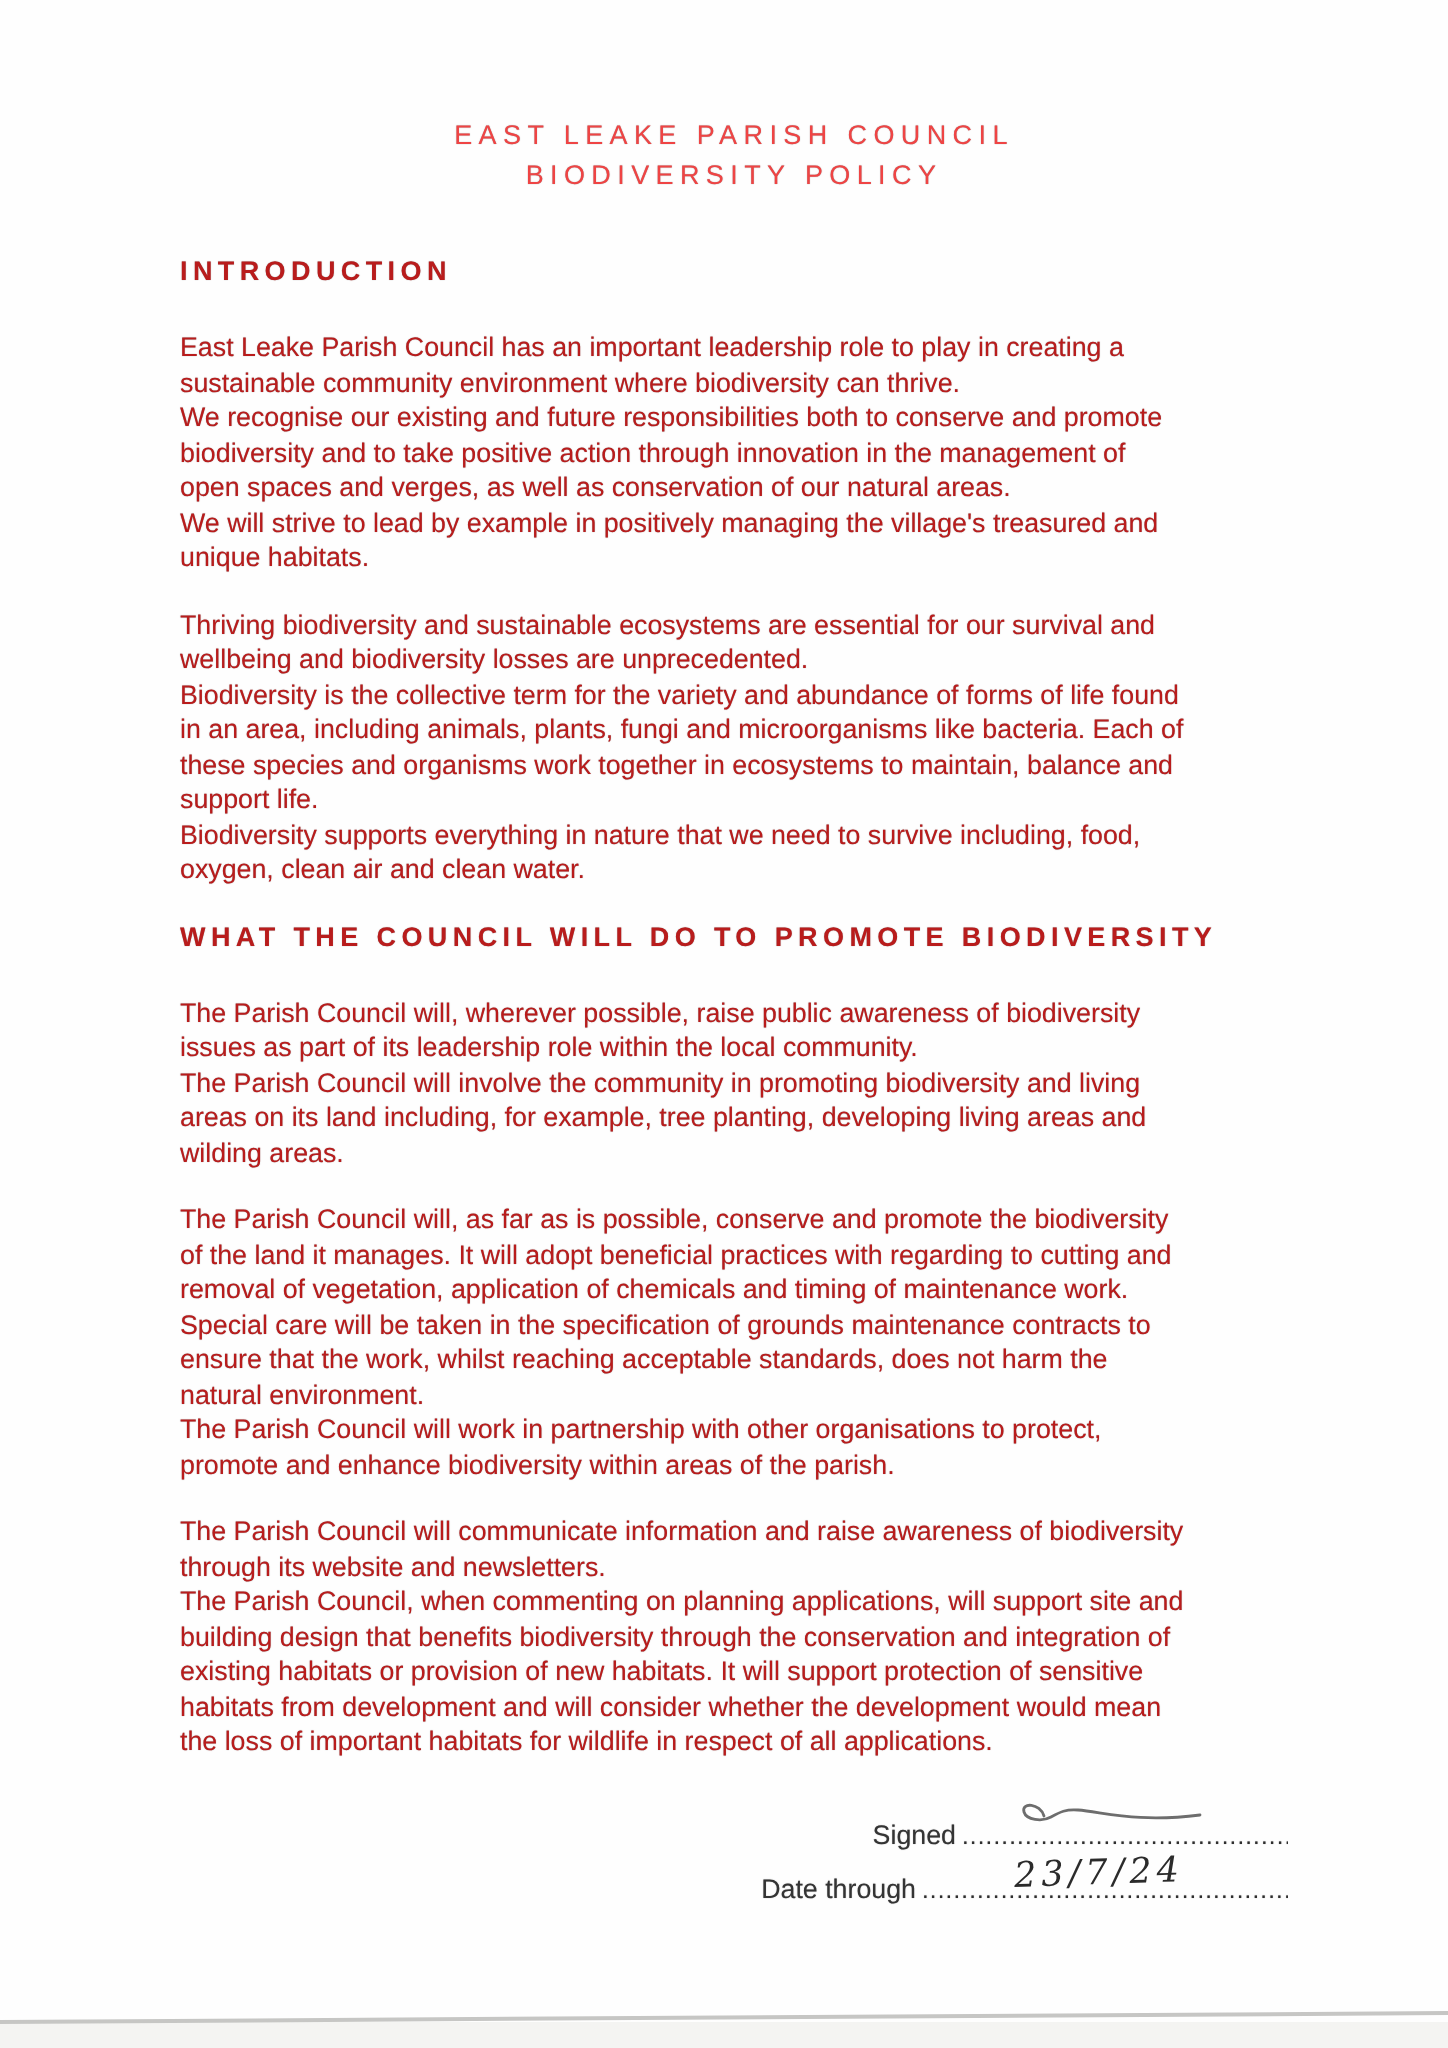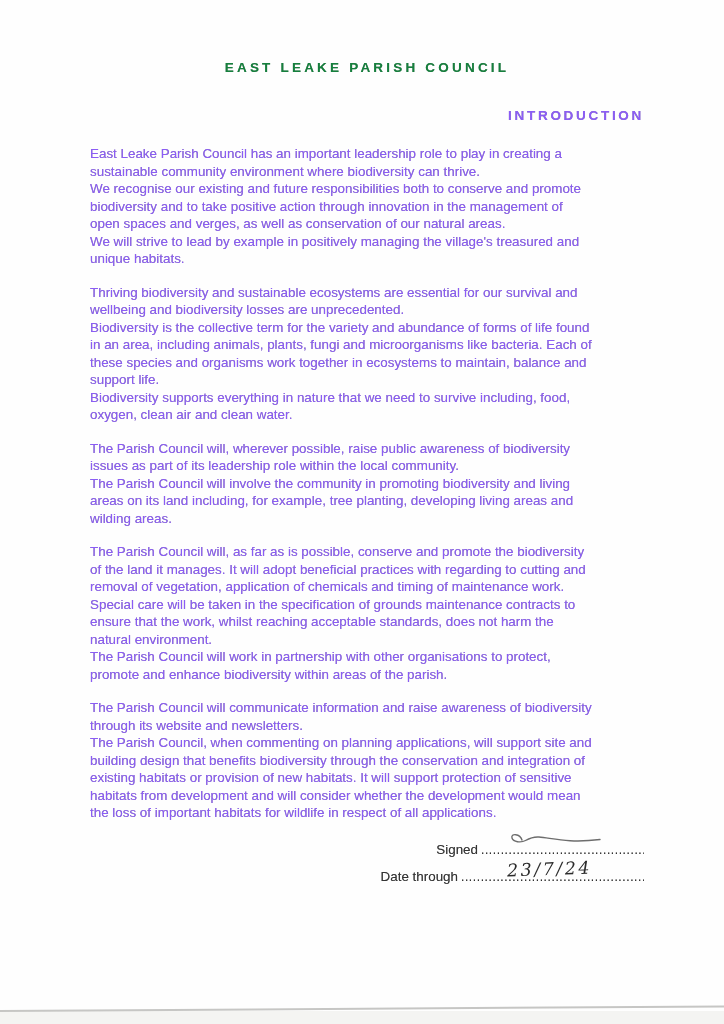--- a/index.html
+++ b/index.html
@@ -11,45 +11,44 @@
     position: relative;
     overflow: hidden;
   }
   .page {
     position: relative;
     padding: 58px 80px 0 90px;
     text-shadow: 0 0 0.5px rgba(70,70,70,0.55);
   }
   .doc-title {
     text-align: center;
-    font-weight: bold;
+    font-weight: normal;
     font-size: 13.5px;
     line-height: 20px;
     letter-spacing: 3.2px;
-    color: #15803d;
+    color: #ef4444;
   }
   .section-heading {
     font-size: 13.5px;
     font-weight: bold;
     letter-spacing: 2.7px;
-    color: #8b5cf6;
+    color: #b91c1c;
     line-height: 15px;
     margin: 17px 0 22px 0;
-    text-align: right;
   }
   .para {
     white-space: pre-line;
     font-size: 13.4px;
     line-height: 17.5px;
     margin: 0 0 16px 0;
-    color: #8b5cf6;
+    color: #b91c1c;
   }
   .signature {
     position: relative;
-    margin-top: 20px;
+    margin-top: 30px;
   }
   .sig-row {
     display: flex;
     justify-content: flex-end;
     align-items: baseline;
     font-size: 13.4px;
     color: #343434;
   }
   .sig-row.signed { margin-bottom: 12px; }
   .sig-label { margin-right: 3px; white-space: nowrap; }
@@ -96,20 +95,21 @@
     background: #f4f4f2;
   }
 </style>
 </head>
 <body>
 
 <div class="page">
 
   <div class="doc-title">
     <div>EAST LEAKE PARISH COUNCIL</div>
+    <div>BIODIVERSITY POLICY</div>
   </div>
 
   <div>
     <div class="section-heading" style="margin-top:30px;">INTRODUCTION</div>
     <p class="para">East Leake Parish Council has an important leadership role to play in creating a
 sustainable community environment where biodiversity can thrive.
 We recognise our existing and future responsibilities both to conserve and promote
 biodiversity and to take positive action through innovation in the management of
 open spaces and verges, as well as conservation of our natural areas.
 We will strive to lead by example in positively managing the village's treasured and
@@ -121,20 +121,21 @@
 wellbeing and biodiversity losses are unprecedented.
 Biodiversity is the collective term for the variety and abundance of forms of life found
 in an area, including animals, plants, fungi and microorganisms like bacteria. Each of
 these species and organisms work together in ecosystems to maintain, balance and
 support life.
 Biodiversity supports everything in nature that we need to survive including, food,
 oxygen, clean air and clean water.</p>
   </div>
 
   <div>
+    <div class="section-heading">WHAT THE COUNCIL WILL DO TO PROMOTE BIODIVERSITY</div>
     <p class="para">The Parish Council will, wherever possible, raise public awareness of biodiversity
 issues as part of its leadership role within the local community.
 The Parish Council will involve the community in promoting biodiversity and living
 areas on its land including, for example, tree planting, developing living areas and
 wilding areas.</p>
     <p class="para">The Parish Council will, as far as is possible, conserve and promote the biodiversity
 of the land it manages. It will adopt beneficial practices with regarding to cutting and
 removal of vegetation, application of chemicals and timing of maintenance work.
 Special care will be taken in the specification of grounds maintenance contracts to
 ensure that the work, whilst reaching acceptable standards, does not harm the

